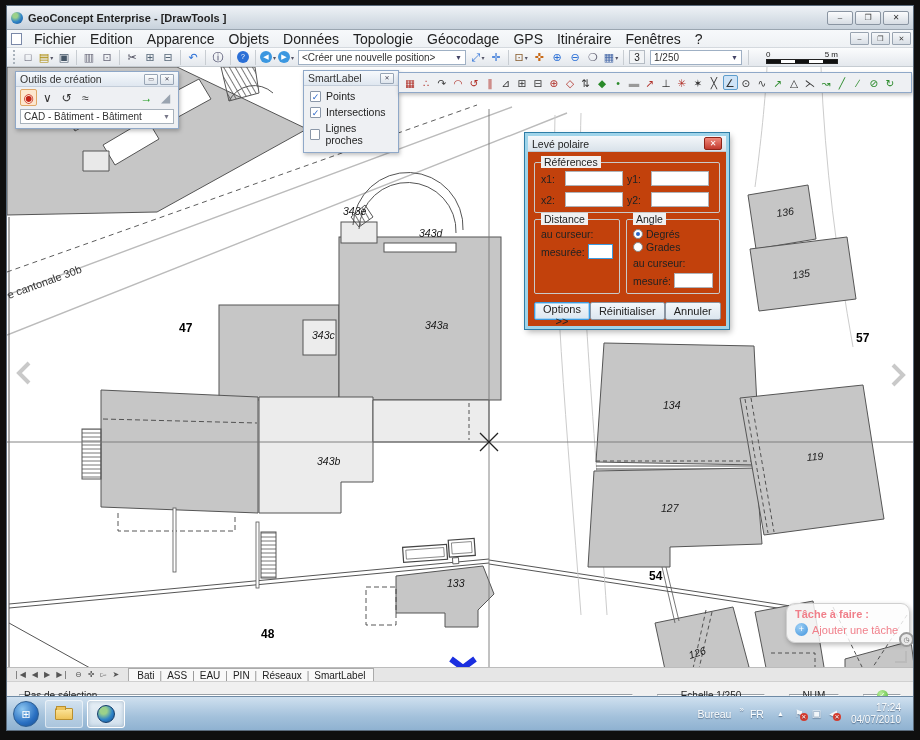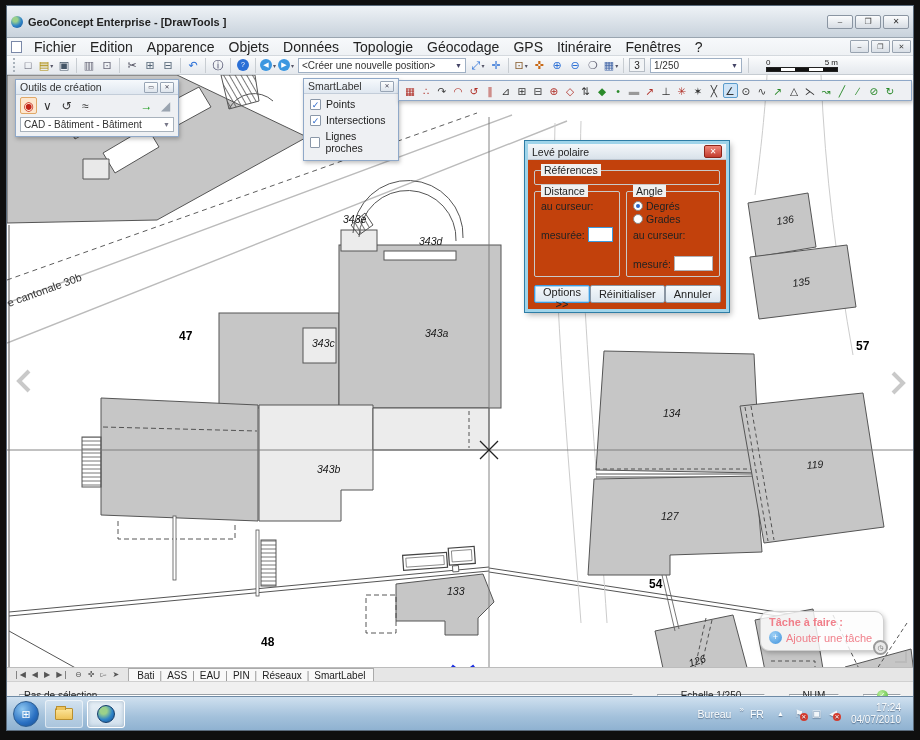--- a/index.html
+++ b/index.html
@@ -1,21 +1,21 @@
 <!DOCTYPE html>
 <html><head>
 <meta charset="utf-8">
 <style>
   html,body{margin:0;padding:0;background:#0f0f0f;}
   *{box-sizing:border-box;font-family:"Liberation Sans","DejaVu Sans",sans-serif;}
   #frame{position:relative;width:920px;height:740px;background:#0f0f0f;padding:5px 6px 9px 6px;}
   #win{position:relative;width:908px;height:726px;background:#fff;display:flex;flex-direction:column;border:1px solid #5a6b7c;}
 
   
-  #titlebar{height:32px;background:linear-gradient(#eef2f6,#c8d2dc);border-bottom:1px solid #9aa5b0;display:flex;align-items:center;padding:0 4px;flex:0 0 auto;}
+  #titlebar{height:24px;background:linear-gradient(#eef2f6,#c8d2dc);border-bottom:1px solid #9aa5b0;display:flex;align-items:center;padding:0 4px;flex:0 0 auto;}
   .app-globe{width:12px;height:12px;border-radius:50%;background:radial-gradient(circle at 35% 30%,#9bd18a 20%,#2f84c8 55%,#17518f);margin-right:5px;}
   #title-text{font-size:11px;font-weight:bold;color:#222;flex:1;}
   .winbtn{width:26px;height:14px;margin-left:2px;border:1px solid #8a95a2;border-radius:2px;background:linear-gradient(#fbfcfd,#d7dde4);font-size:8px;line-height:12px;text-align:center;color:#333;}
 
   
   #menubar{height:18px;background:linear-gradient(#f7f9fb,#eef1f4);border-bottom:1px solid #d4d9de;display:flex;align-items:center;padding:0 2px;flex:0 0 auto;}
   .menu-doc{width:11px;height:12px;background:#fff;border:1px solid #7a88a8;margin:0 5px 0 2px;}
   .menu-item{font-size:14px;color:#222;padding:0 7px;}
   #mdi-ctrls{margin-left:auto;display:flex;}
   .mdibtn{width:19px;height:13px;margin-left:2px;border:1px solid #98a3b0;border-radius:1px;background:linear-gradient(#f6f8fa,#d9dfe6);font-size:7px;line-height:11px;text-align:center;color:#444;}
@@ -72,29 +72,29 @@
   .grp-lbl{position:absolute;top:-7px;left:6px;background:#f0f0f0;padding:0 3px;font-size:10.5px;}
   .ref-grid{display:grid;grid-template-columns:20px 58px 20px 58px;gap:6px 4px;align-items:center;}
   .fld-lbl{text-align:left;}
   .txt{height:15px;border:1px solid #aeb2b8;background:#fff;width:100%;font-size:10px;padding:0 2px;}
   .txt.focus{border:1px solid #3d9bdf;}
   #da-row{display:flex;gap:6px;}
   #grp-dist{flex:0 0 86px;} #grp-ang{flex:1;}
   .radio{display:inline-flex;align-items:center;margin-right:8px;}
   .rdot{width:10px;height:10px;border:1px solid #888;border-radius:50%;background:#fff;margin-right:3px;position:relative;}
   .rdot.on::after{content:"";position:absolute;left:2px;top:2px;width:4px;height:4px;border-radius:50%;background:#2a66c8;}
-  .inline-fld{display:flex;align-items:center;margin-top:15px;}
+  .inline-fld{display:flex;align-items:center;margin-top:4px;}
   .inline-fld .txt{flex:1;margin-left:3px;}
   #dlg-btns{display:flex;margin-top:8px;}
   .dbtn{height:18px;font-size:11px;color:#222;background:linear-gradient(#f4f8fb,#dce6ef);border:1px solid #8a95a2;border-radius:2px;padding:0 8px;}
   .dbtn.def{border:1px solid #3d9bdf;box-shadow:inset 0 0 0 1px #a8d4f2;}
   #dlg-btns .sp{flex:1;}
 
   
-  #task-panel{position:absolute;left:753px;top:536px;width:124px;border-radius:9px;background:rgba(252,252,252,.82);border:1px solid #d0d0d0;box-shadow:1px 2px 5px rgba(0,0,0,.25);padding:4px 8px 6px 8px;}
+  #task-panel{position:absolute;left:779px;top:536px;width:124px;border-radius:9px;background:rgba(252,252,252,.82);border:1px solid #d0d0d0;box-shadow:1px 2px 5px rgba(0,0,0,.25);padding:4px 8px 6px 8px;}
   #task-title{color:#f07f8a;font-weight:bold;font-size:11px;}
   #task-action{display:flex;align-items:center;margin-top:3px;}
   .plus-circ{width:13px;height:13px;border-radius:50%;background:radial-gradient(circle at 35% 30%,#9ed0f5,#3f92dc);color:#fff;font-size:9px;line-height:12px;text-align:center;margin-right:4px;}
   #task-action span.txt2{color:#f07f8a;font-size:11px;}
   #task-clock{position:absolute;right:-5px;bottom:-5px;width:15px;height:15px;border-radius:50%;border:2px solid #9a9a9a;background:#e9e9e9;font-size:7px;line-height:11px;text-align:center;color:#666;}
 
   .corner-resize{position:absolute;right:6px;bottom:4px;width:12px;height:12px;border-right:2px solid #bbb;border-bottom:2px solid #bbb;}
 
   
   #recordnav{height:14px;background:#e6e6e6;border-top:1px solid #bcbcbc;display:flex;align-items:center;padding:0 3px;flex:0 0 auto;}
@@ -480,20 +480,30 @@
     </div>
 
     <div id="dialog">
       <div id="dlg-title">
         <span>Levé polaire</span>
         <span id="dlg-close">✕</span>
       </div>
       <div id="dlg-body">
         <div class="grp">
           <span class="grp-lbl">Références</span>
+          <div class="ref-grid">
+            <span class="fld-lbl">x1:</span>
+            <input class="txt" style="">
+            <span class="fld-lbl">y1:</span>
+            <input class="txt" style="">
+            <span class="fld-lbl">x2:</span>
+            <input class="txt" style="">
+            <span class="fld-lbl">y2:</span>
+            <input class="txt" style="">
+          </div>
         </div>
         <div id="da-row">
           <div class="grp" id="grp-dist">
             <span class="grp-lbl">Distance</span>
             <div>au curseur:</div>
             <div class="inline-fld">
               <span>mesurée:</span>
               <input class="txt focus" style="">
             </div>
           </div>

